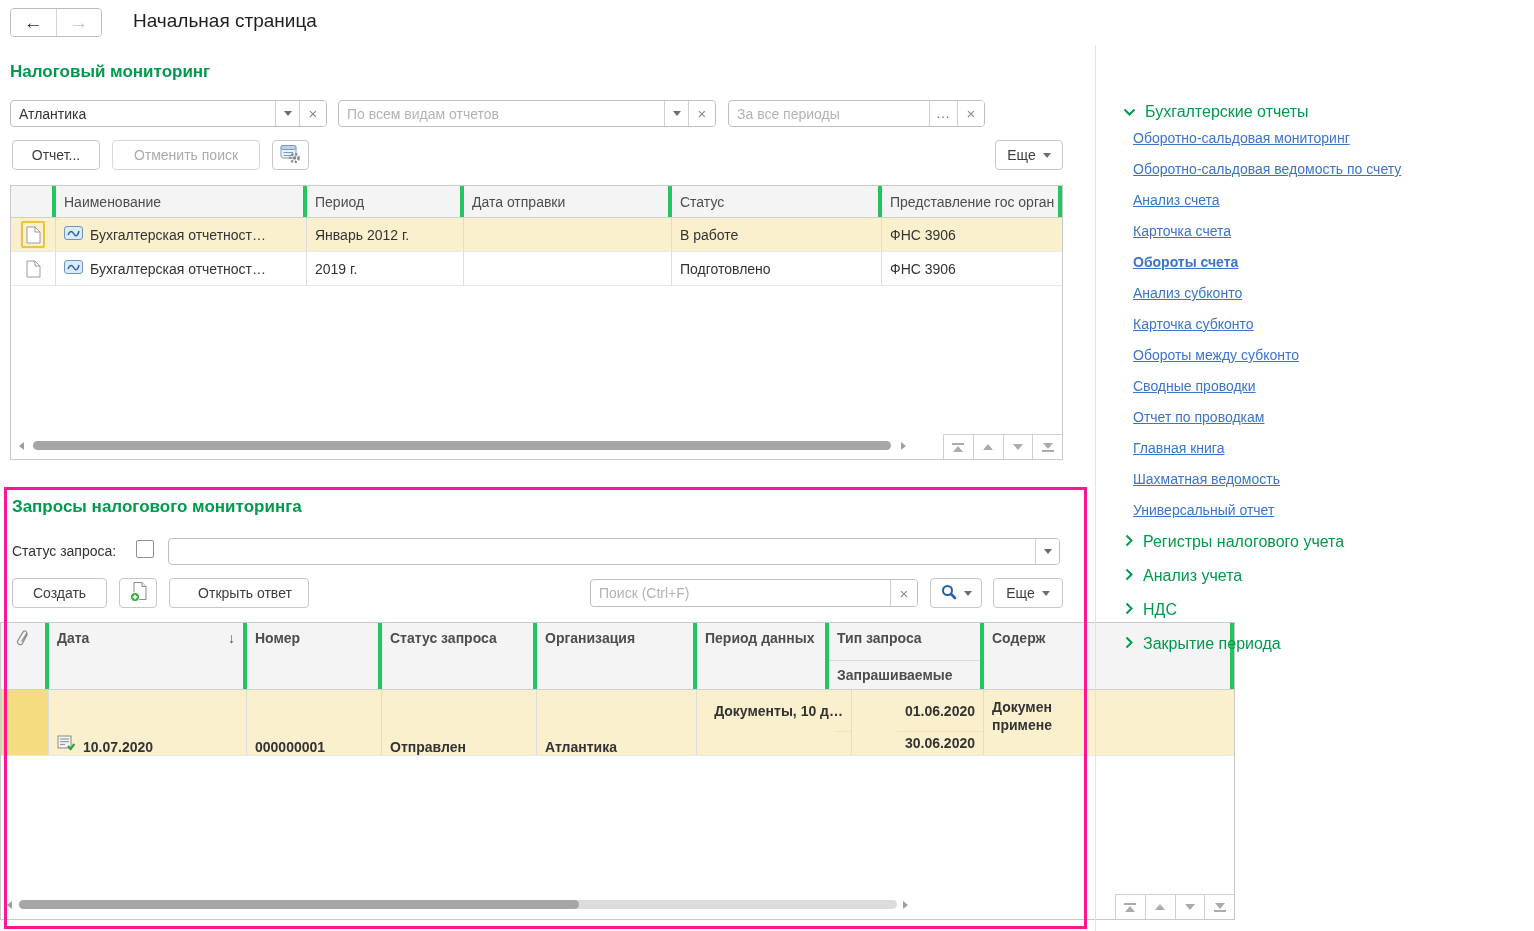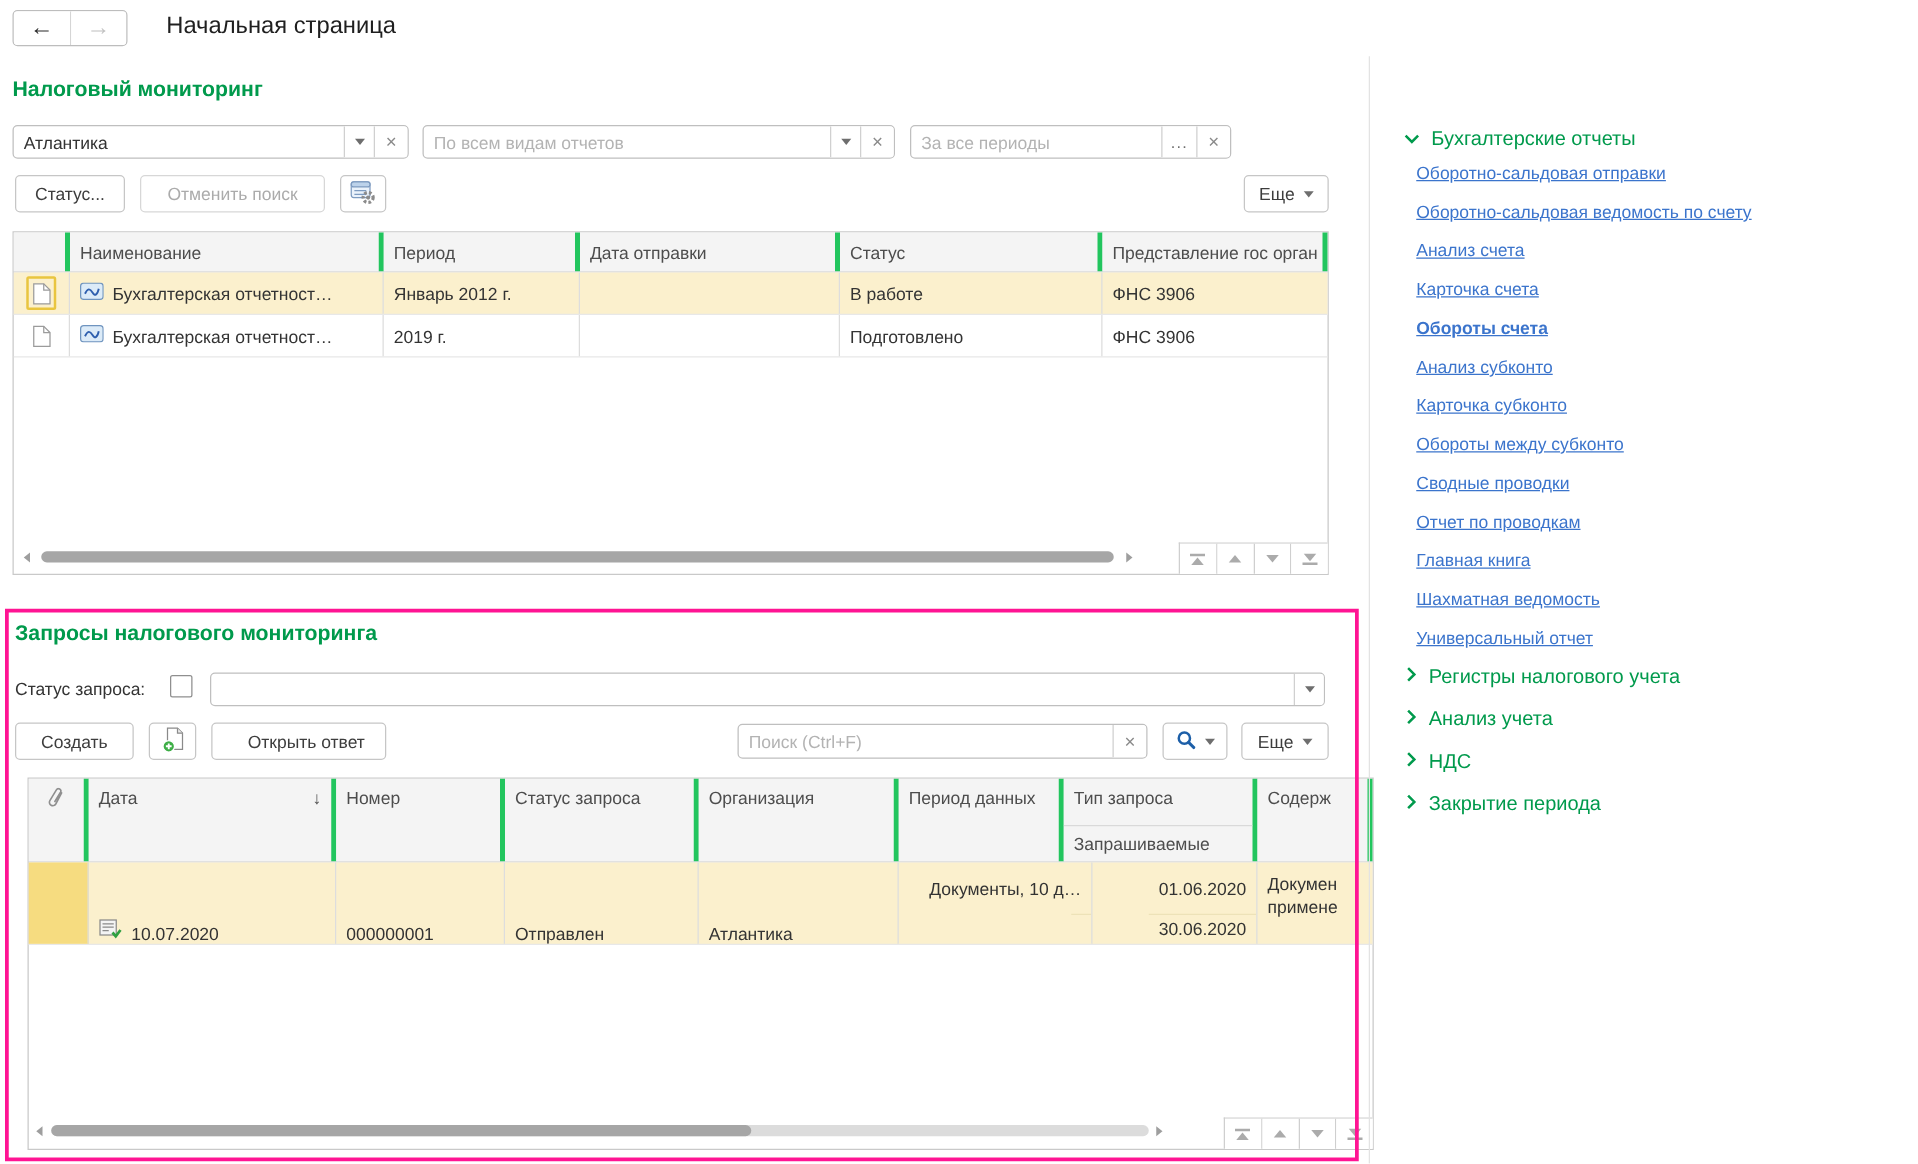--- a/index.html
+++ b/index.html
@@ -134,21 +134,21 @@
     <span class="fsec clr">×</span>
   </div>
 
   <div class="field" style="left:728px; top:100px; width:257px;">
     <input type="text" placeholder="За все периоды" style="">
     <span class="fsec dots">...</span>
     <span class="fsec clr">×</span>
   </div>
 
   <button class="btn" style="left:12px; top:140px; width:88px;">
-    <span>Статус...</span>
+    <span>Отчет...</span>
   </button>
   <button class="btn disabled" style="left:112px; top:140px; width:148px;">
     <span>Отменить поиск</span>
   </button>
   <button class="btn" style="left:272px; top:140px; width:37px;">
     <span>
       <svg width="21" height="20" viewBox="0 0 21 20">
         <rect x="1" y="1.5" width="15" height="12.5" rx="2" fill="#eaf2fb" stroke="#7d9bc0"></rect>
         <rect x="1" y="1.5" width="15" height="4" rx="2" fill="#bcd2ea" stroke="#7d9bc0"></rect>
         <line x1="3.5" y1="8.5" x2="13" y2="8.5" stroke="#7d9bc0"></line>
@@ -282,21 +282,21 @@
         <line x1="10" y1="10" x2="14" y2="14" stroke="#1d5fa8" stroke-width="2.5" stroke-linecap="round"></line>
       </svg>
     </span>
     <span class="tri-d"></span>
   </button>
   <button class="btn" style="left:993px; top:578px; width:70px;">
     <span>Еще</span>
       <span class="tri-d"></span>
   </button>
 
-  <div class="tbl t2" style="left:22px; top:622px; width:1077px; height:298px;">
+  <div class="tbl t2" style="left:0; top:622px; width:1235px; height:298px;font-weight:bold;">
     <div class="trow thead">
       <div class="cell c0">
         <span>
           <svg width="14" height="17" viewBox="0 0 14 17">
             <path d="M11.3 4.3 L6.6 13.2 a2.7 2.7 0 0 1 -4.7-2.7 L7.1 1.9 a1.9 1.9 0 0 1 3.3 1.9 L5.9 11.2" fill="none" stroke="#8f8f8f" stroke-width="1.3" stroke-linecap="round"></path>
           </svg>
         </span>
       </div>
       <div class="cell c1">
         <span class="hdr-flex">
@@ -373,21 +373,21 @@
 
   <div class="side-head" style="left:1123px; top:103px;">
     <span>
       <svg width="13" height="9" viewBox="0 0 13 9">
           <path d="M1.5 1.5 L6.5 6.5 L11.5 1.5" stroke="#009A4C" stroke-width="2" fill="none"></path>
         </svg>
     </span>
     <span>Бухгалтерские отчеты</span>
   </div>
 
-  <span class="side-link" style="left:1133px; top:130px;">Оборотно-сальдовая отправки</span>
+  <span class="side-link" style="left:1133px; top:130px;">Оборотно-сальдовая мониторинг</span>
   <span class="side-link" style="left:1133px; top:161px;">Оборотно-сальдовая ведомость по счету</span>
   <span class="side-link" style="left:1133px; top:192px;">Анализ счета</span>
   <span class="side-link" style="left:1133px; top:223px;">Карточка счета</span>
   <span class="side-link" style="left:1133px; top:254px;font-weight:bold;">Обороты счета</span>
   <span class="side-link" style="left:1133px; top:285px;">Анализ субконто</span>
   <span class="side-link" style="left:1133px; top:316px;">Карточка субконто</span>
   <span class="side-link" style="left:1133px; top:347px;">Обороты между субконто</span>
   <span class="side-link" style="left:1133px; top:378px;">Сводные проводки</span>
   <span class="side-link" style="left:1133px; top:409px;">Отчет по проводкам</span>
   <span class="side-link" style="left:1133px; top:440px;">Главная книга</span>

